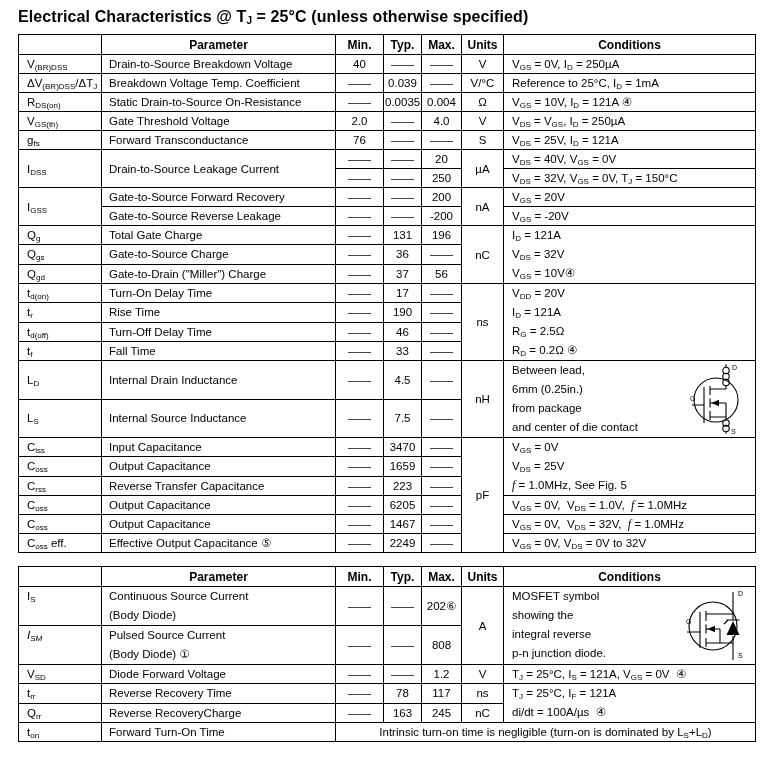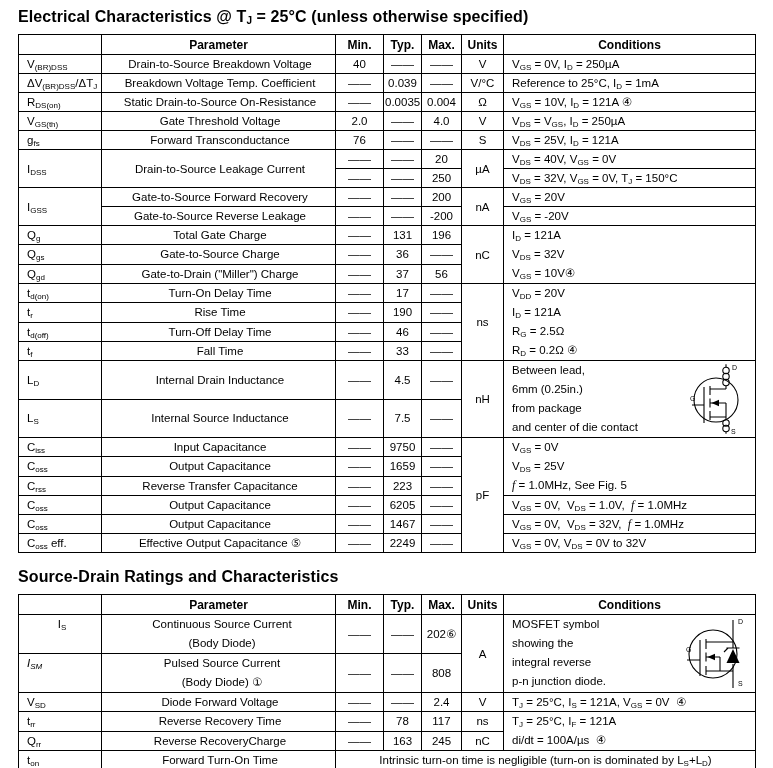--- a/index.html
+++ b/index.html
@@ -7,21 +7,21 @@
        font-family:"Liberation Sans","DejaVu Sans",sans-serif;font-size:11.5px;
        -webkit-font-smoothing:antialiased;}
   .page{padding:6px 18px 0 18px;}
   .sec-title{font-size:16px;font-weight:bold;margin:2px 0 8px 0;letter-spacing:.1px;}
   .sec-title sub{font-size:10px;}
   table{border-collapse:collapse;width:737px;table-layout:fixed;}
   td,th{border:1px solid #000;height:19px;padding:0 4px;overflow:hidden;
         white-space:nowrap;box-sizing:border-box;vertical-align:middle;}
   th{font-size:12px;font-weight:bold;text-align:center;height:20px;padding:0 2px;}
   td.sym{padding-left:8px;}
-  td.param{padding-left:7px;text-align:center;}
+  td.param{padding-left:7px;}
   td.c{text-align:center;padding:0 1px;}
   td.cond{padding-left:8px;}
   td.h2{height:38px;}
   td.lines{padding:0;vertical-align:top;}
   .ln{height:19px;line-height:19px;padding-left:8px;white-space:nowrap;}
   .pln{height:19px;line-height:19px;padding-left:7px;white-space:nowrap;}
   td.rel{position:relative;}
   .symsvg{position:absolute;top:1px;right:3px;}
   sub{font-size:8px;line-height:0;vertical-align:-2px;letter-spacing:0;}
   i{font-family:"Liberation Serif","DejaVu Serif",serif;font-size:12px;}
@@ -242,21 +242,21 @@
       <td class="param h2">Internal Source Inductance</td>
       <td class="c h2">——</td>
       <td class="c h2">7.5</td>
       <td class="c h2">——</td>
     </tr>
 
     <tr>
       <td class="sym">C<sub>iss</sub></td>
       <td class="param">Input Capacitance</td>
       <td class="c">——</td>
-      <td class="c">9750</td>
+      <td class="c">3470</td>
       <td class="c">——</td>
       <td class="c" rowspan="6">pF</td>
       <td class="lines" rowspan="3">
         <div class="ln">V<sub>GS</sub> = 0V</div>
         <div class="ln">V<sub>DS</sub> = 25V</div>
         <div class="ln"><i>f</i> = 1.0MHz, See Fig. 5</div>
       </td>
     </tr>
     <tr>
       <td class="sym">C<sub>oss</sub></td>
@@ -293,21 +293,20 @@
       <td class="param">Effective Output Capacitance ⑤</td>
       <td class="c">——</td>
       <td class="c">2249</td>
       <td class="c">——</td>
       <td class="cond">V<sub>GS</sub> = 0V, V<sub>DS</sub> = 0V to 32V</td>
     </tr>
   </tbody>
     </table>
 
   <div class="gap2"></div>
-  <div class="sec-title">Source-Drain Ratings and Characteristics</div>
 
   <table>
     <colgroup>
       <col style="width:83px">
         <col style="width:234px">
         <col style="width:48px">
       <col style="width:38px">
         <col style="width:40px">
         <col style="width:42px">
         <col style="width:252px">
@@ -318,21 +317,21 @@
       <th>Parameter</th>
       <th>Min.</th>
       <th>Typ.</th>
       <th>Max.</th>
       <th>Units</th>
       <th>Conditions</th>
     </tr>
 
     <tr>
       <td class="sym h2" style="vertical-align:top;">
-        <div class="ln" style="padding-left:0;text-align:center;">I<sub>S</sub></div>
+        <div class="ln" style="padding-left:0;">I<sub>S</sub></div>
       </td>
       <td class="param h2 lines">
         <div class="pln">Continuous Source Current</div>
         <div class="pln">(Body Diode)</div>
       </td>
       <td class="c h2">——</td>
       <td class="c h2">——</td>
       <td class="c h2">202⑥</td>
       <td class="c" rowspan="2">A</td>
       <td class="lines rel" rowspan="2">
@@ -370,21 +369,21 @@
       <td class="c h2">——</td>
       <td class="c h2">——</td>
       <td class="c h2">808</td>
     </tr>
 
     <tr>
       <td class="sym">V<sub>SD</sub></td>
       <td class="param">Diode Forward Voltage</td>
       <td class="c">——</td>
       <td class="c">——</td>
-      <td class="c">2.4</td>
+      <td class="c">1.2</td>
       <td class="c">V</td>
       <td class="cond">T<sub>J</sub> = 25°C, I<sub>S</sub> = 121A, V<sub>GS</sub> = 0V&nbsp;&nbsp;④</td>
     </tr>
 
     <tr>
       <td class="sym">t<sub>rr</sub></td>
       <td class="param">Reverse Recovery Time</td>
       <td class="c">——</td>
       <td class="c">78</td>
       <td class="c">117</td>

